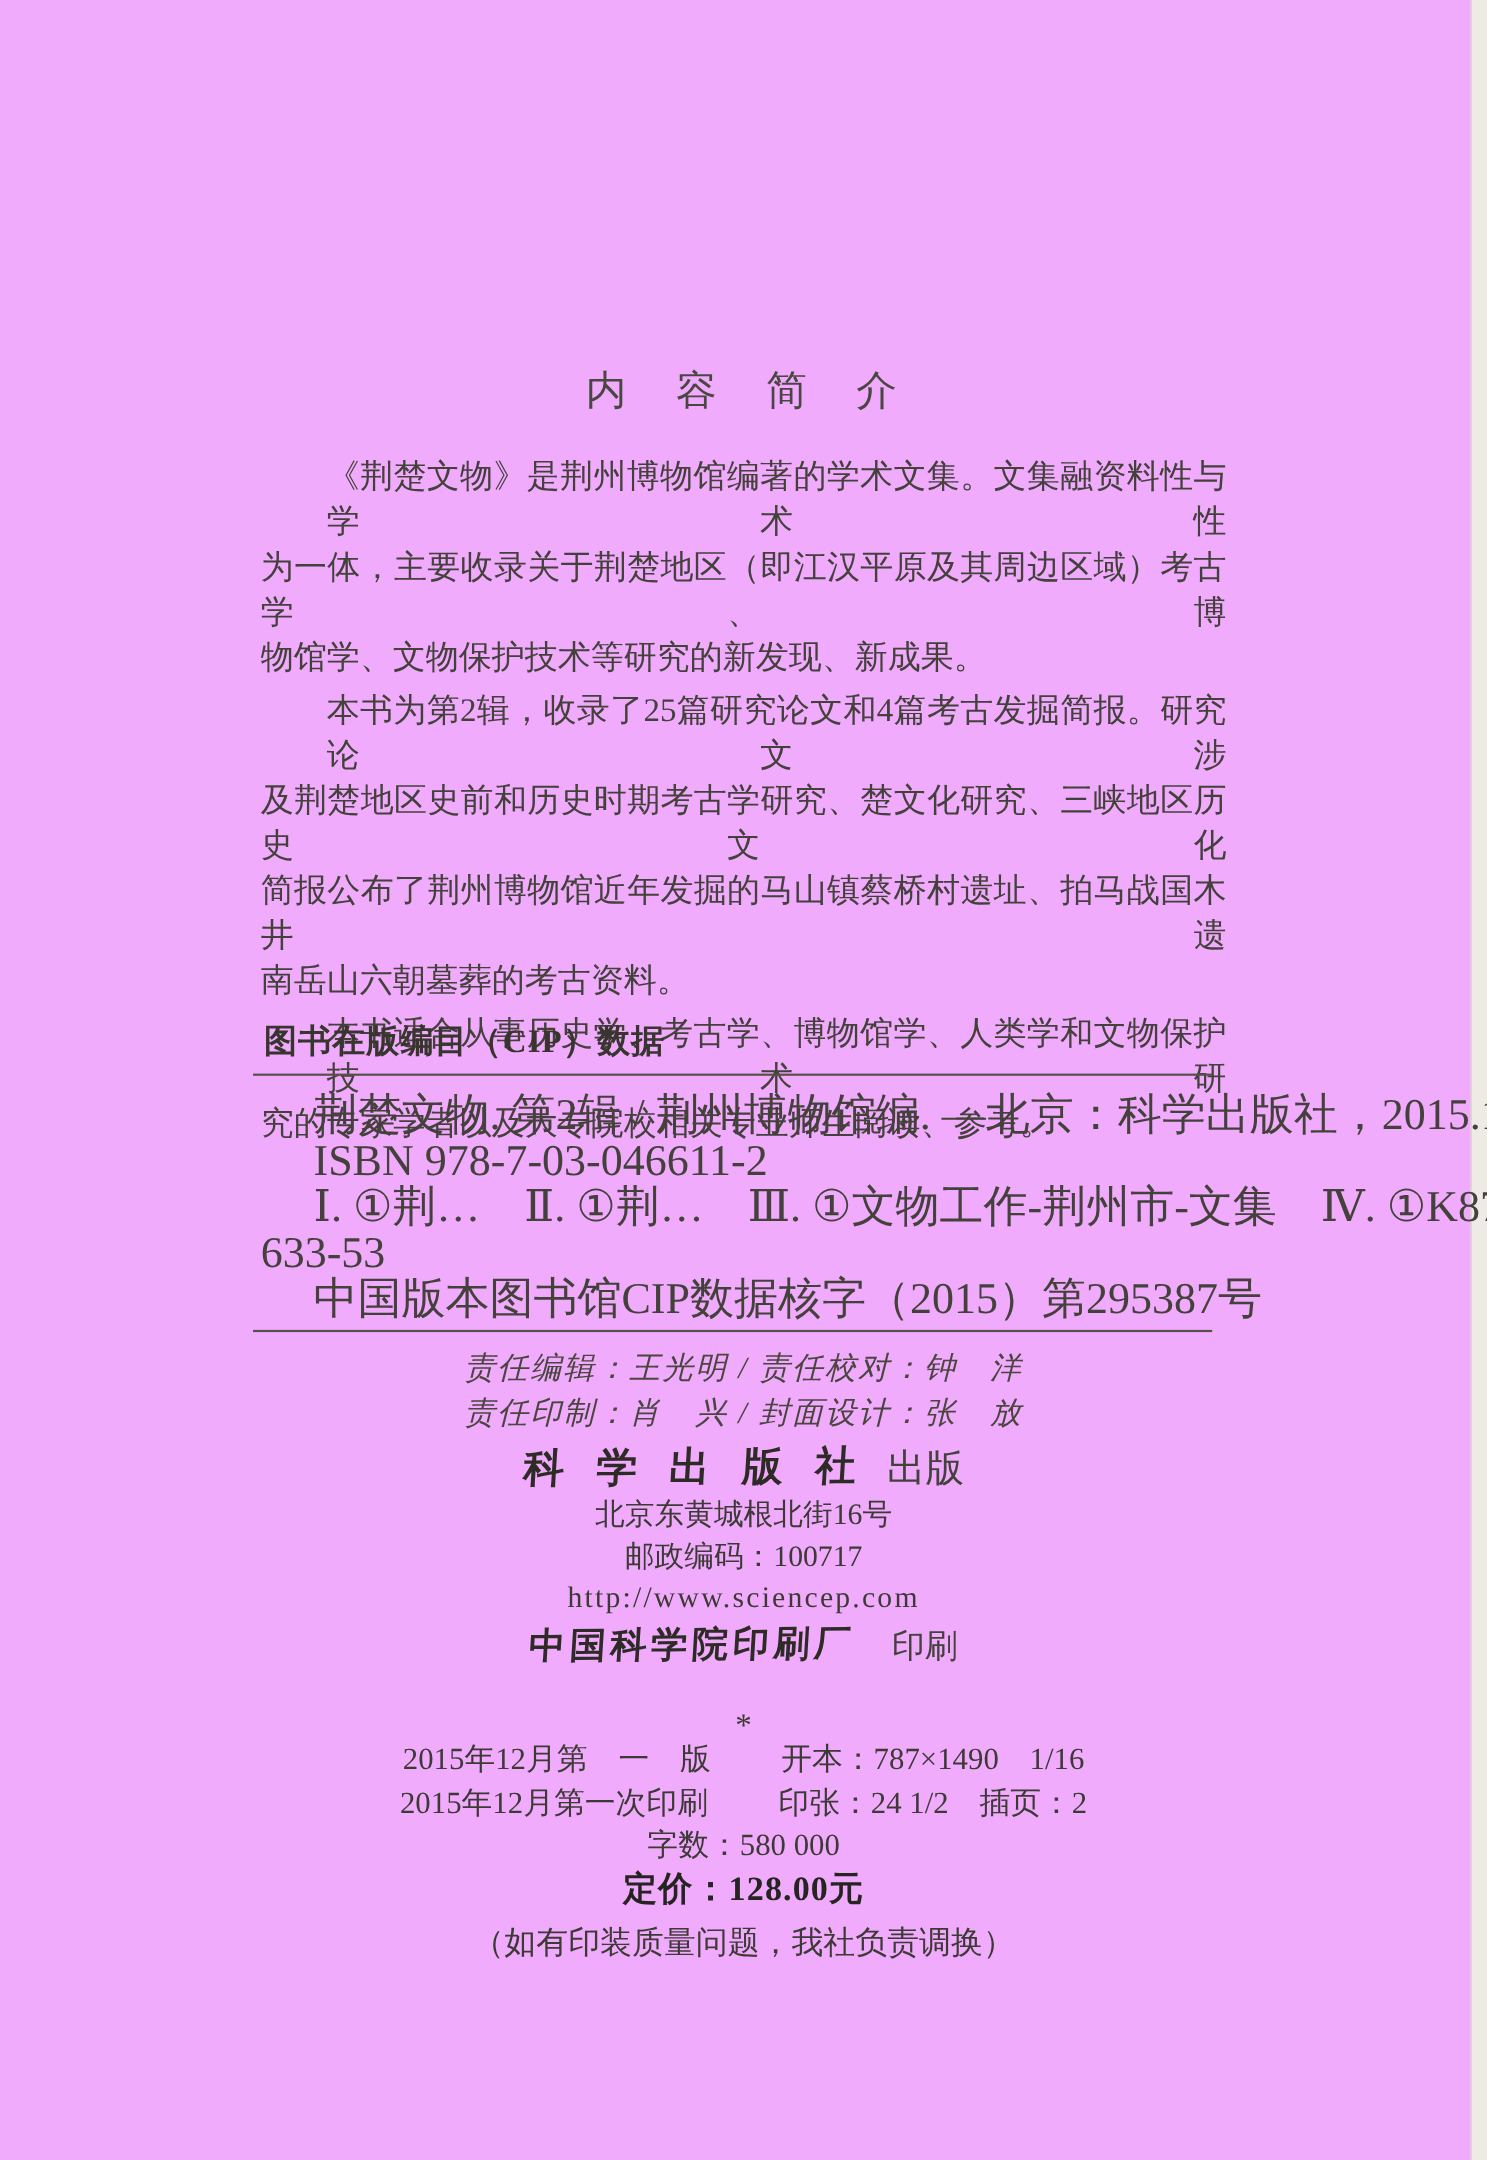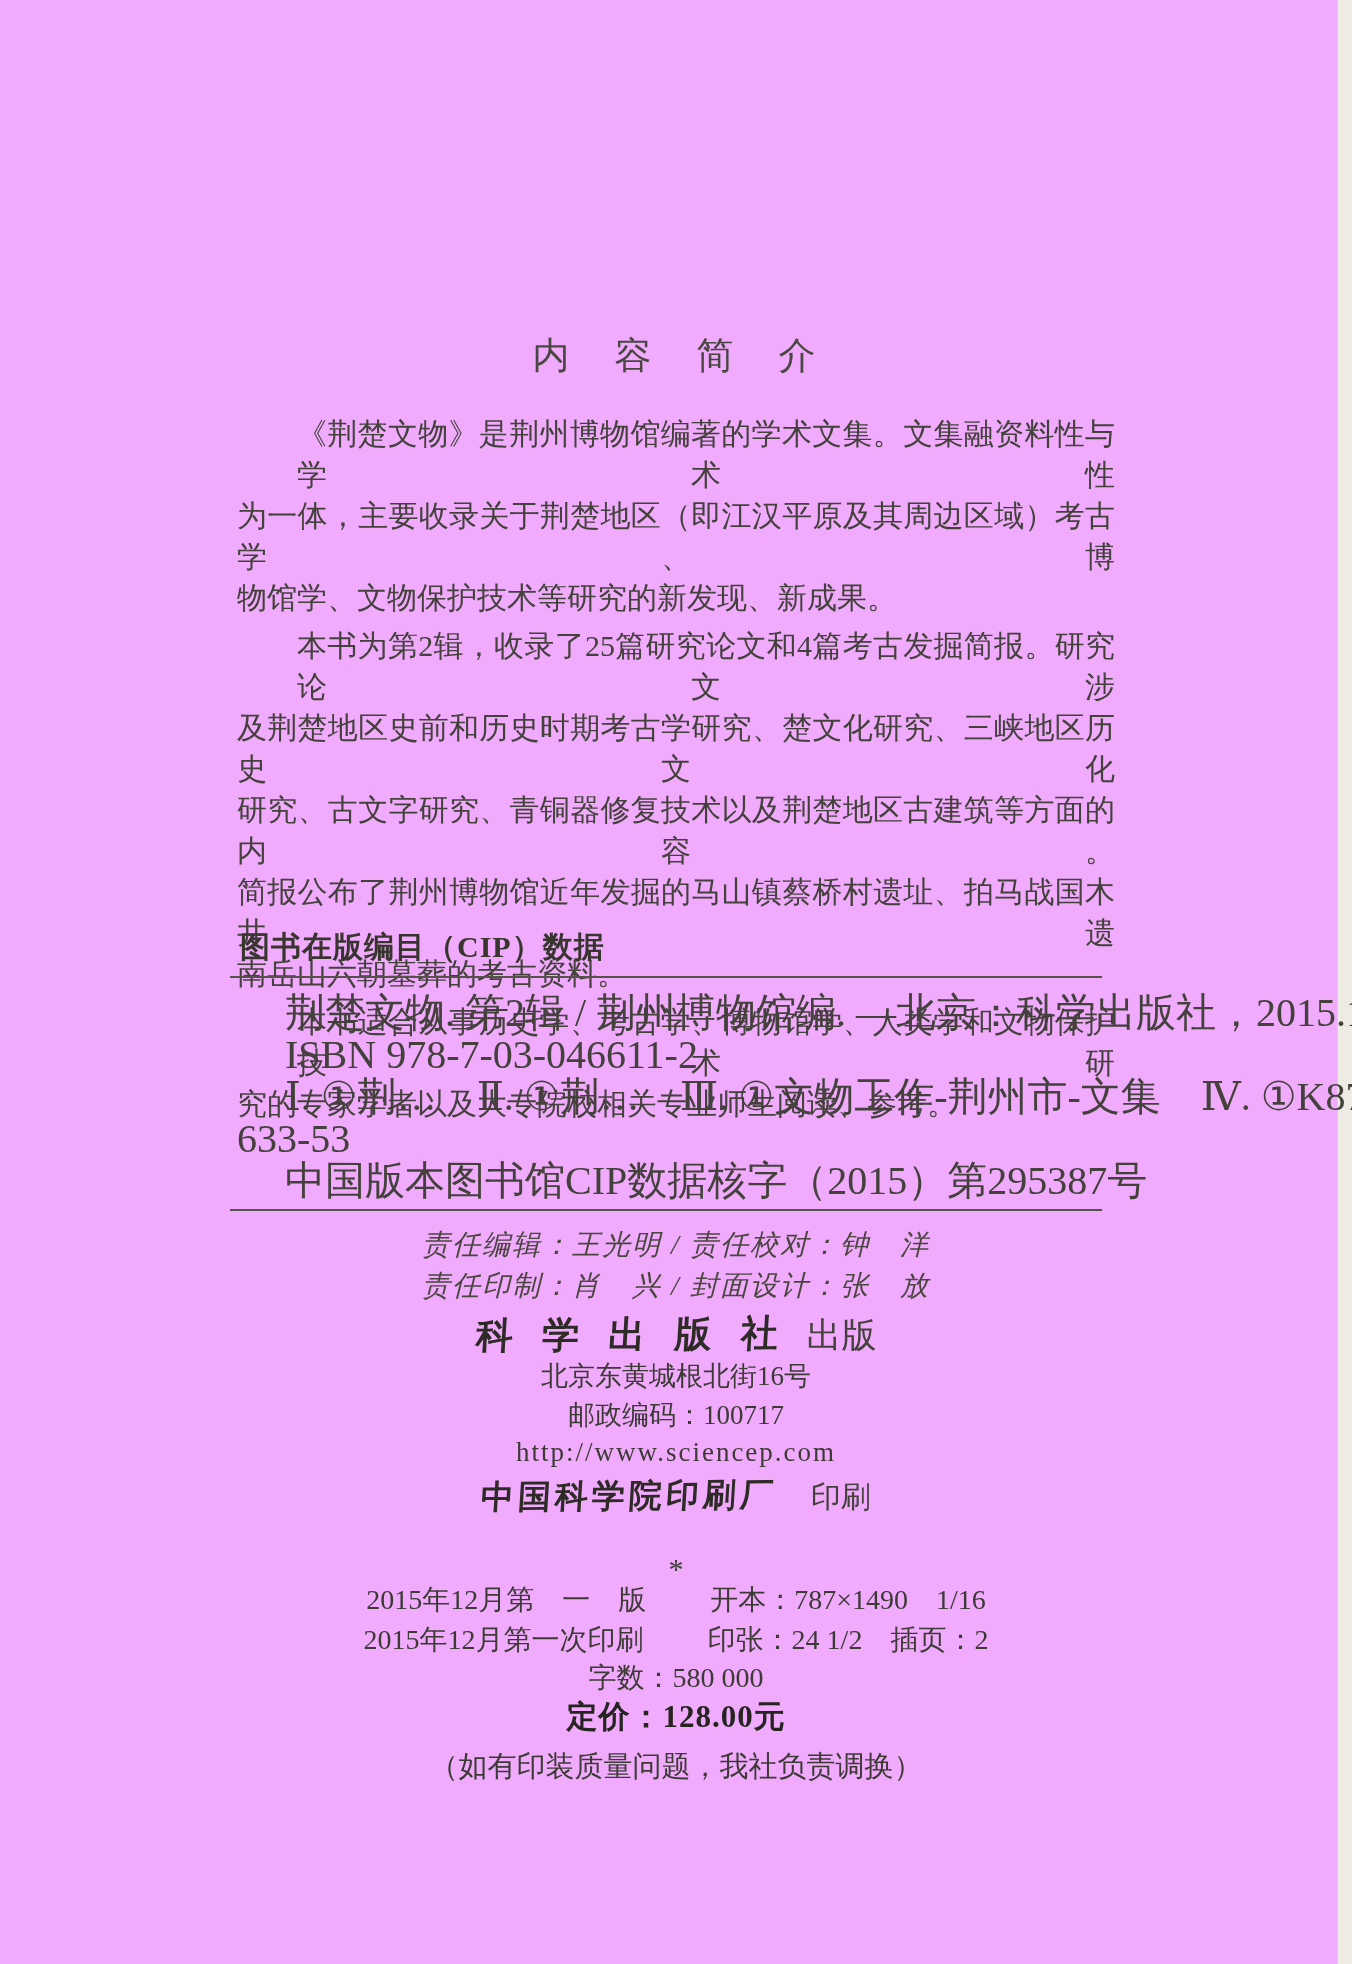--- a/index.html
+++ b/index.html
@@ -72,21 +72,20 @@
 
   <div class="body-text">
     <div class="para">
       <div class="bl fill indent">《荆楚文物》是荆州博物馆编著的学术文集。文集融资料性与学术性</div>
       <div class="bl fill">为一体，主要收录关于荆楚地区（即江汉平原及其周边区域）考古学、博</div>
       <div class="bl">物馆学、文物保护技术等研究的新发现、新成果。</div>
     </div>
     <div class="para">
       <div class="bl fill indent">本书为第2辑，收录了25篇研究论文和4篇考古发掘简报。研究论文涉</div>
       <div class="bl fill">及荆楚地区史前和历史时期考古学研究、楚文化研究、三峡地区历史文化</div>
-      <div class="bl fill">研究、古文字研究、青铜器修复技术以及荆楚地区古建筑等方面的内容。</div>
       <div class="bl fill">简报公布了荆州博物馆近年发掘的马山镇蔡桥村遗址、拍马战国木井遗</div>
       <div class="bl">南岳山六朝墓葬的考古资料。</div>
     </div>
     <div class="para">
       <div class="bl fill indent">本书适合从事历史学、考古学、博物馆学、人类学和文物保护技术研</div>
       <div class="bl">究的专家学者以及大专院校相关专业师生阅读、参考。</div>
     </div>
   </div>
 
   <div class="cip-heading">图书在版编目（CIP）数据</div>

